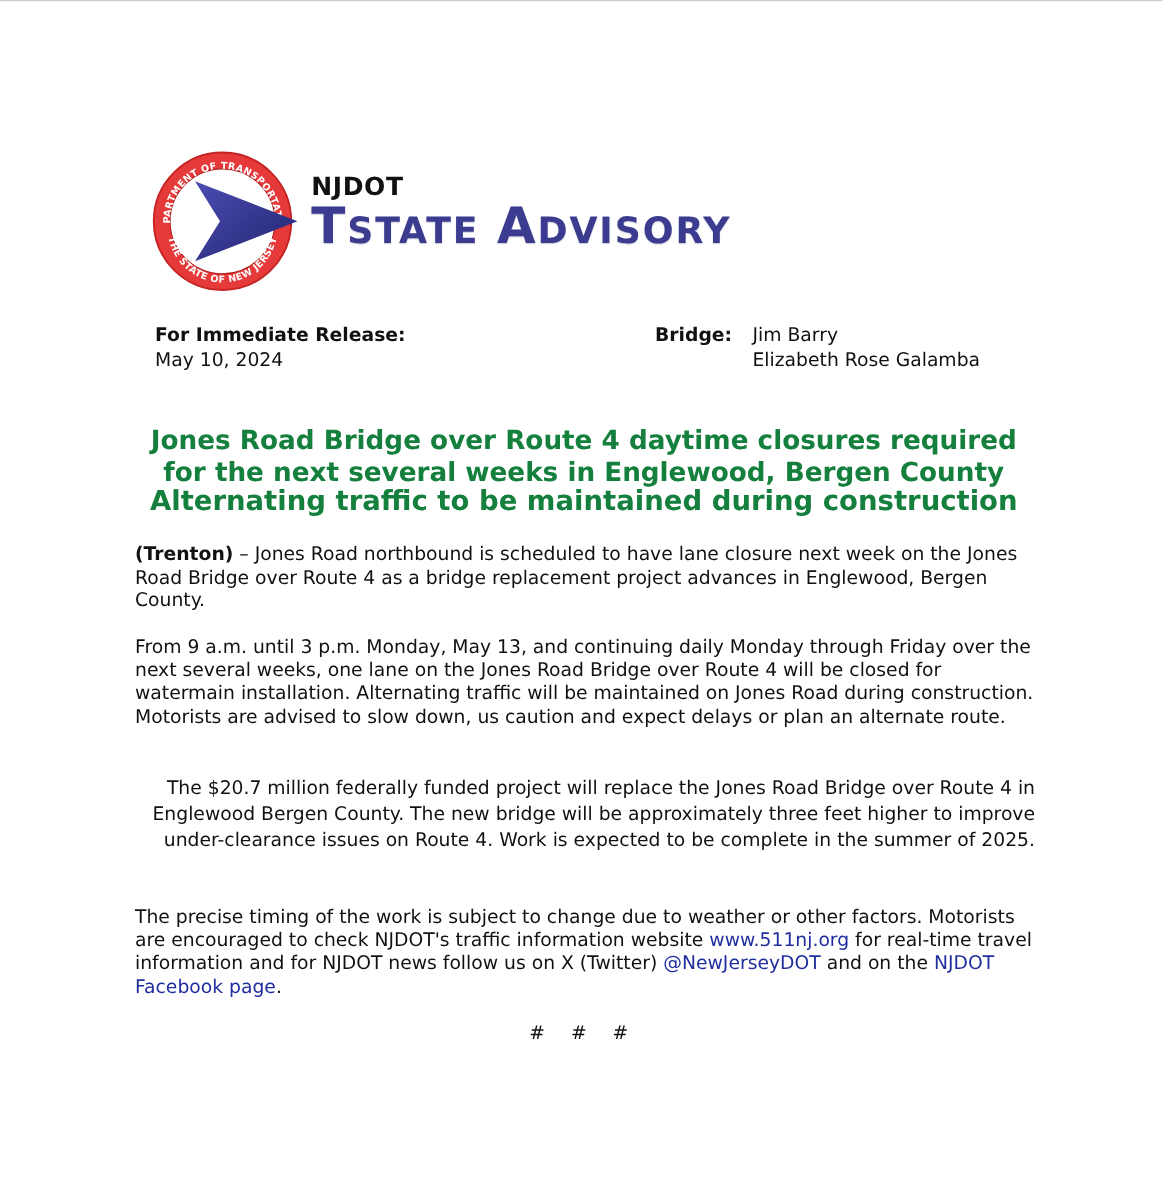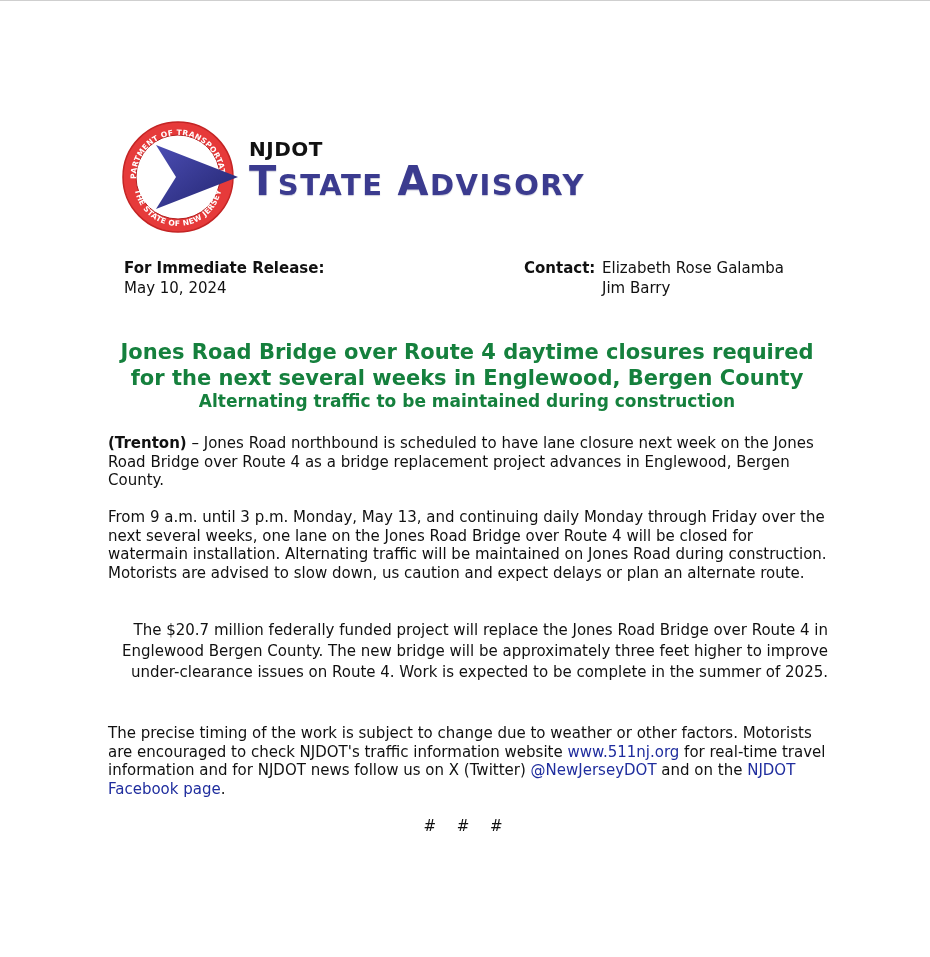--- a/index.html
+++ b/index.html
@@ -95,21 +95,21 @@
       width: 718px;
       text-align: center;
       color: #15803d;
       font-weight: bold;
     }
     .headline .h1 {
       font-size: 21px;
       line-height: 26px;
     }
     .headline .h2 {
-      font-size: 17px;
+      font-size: 22px;
       line-height: 21px;
     }
 
     
     .body-text {
       position: absolute;
       top: 433px;
       left: 0;
       width: 720px;
       font-size: 15px;
@@ -172,24 +172,24 @@
       <span class="cap">T</span><span class="sc">STATE</span><span class="gap"></span><span class="cap">A</span><span class="sc">DVISORY</span>
     </div>
   </div>
 
   <div class="meta">
     <div class="release">
       <div class="bold">For Immediate Release:</div>
       <div>May 10, 2024</div>
     </div>
     <div class="contact">
-      <span class="bold">Contact:</span>
+      <span class="bold">Bridge:</span>
       <div class="contact-names">
+        <div>Jim Barry</div>
         <div>Elizabeth Rose Galamba</div>
-        <div>Jim Barry</div>
       </div>
     </div>
   </div>
 
   <div class="headline">
     <div class="h1">Jones Road Bridge over Route 4 daytime closures required</div>
     <div class="h1">for the next several weeks in Englewood, Bergen County</div>
     <div class="h2">Alternating traffic to be maintained during construction</div>
   </div>
 

